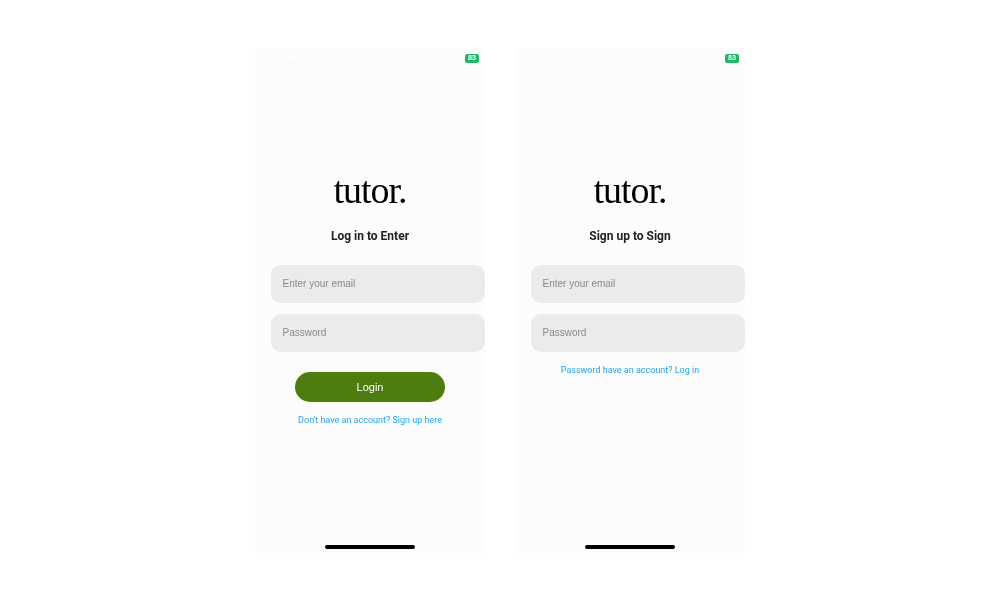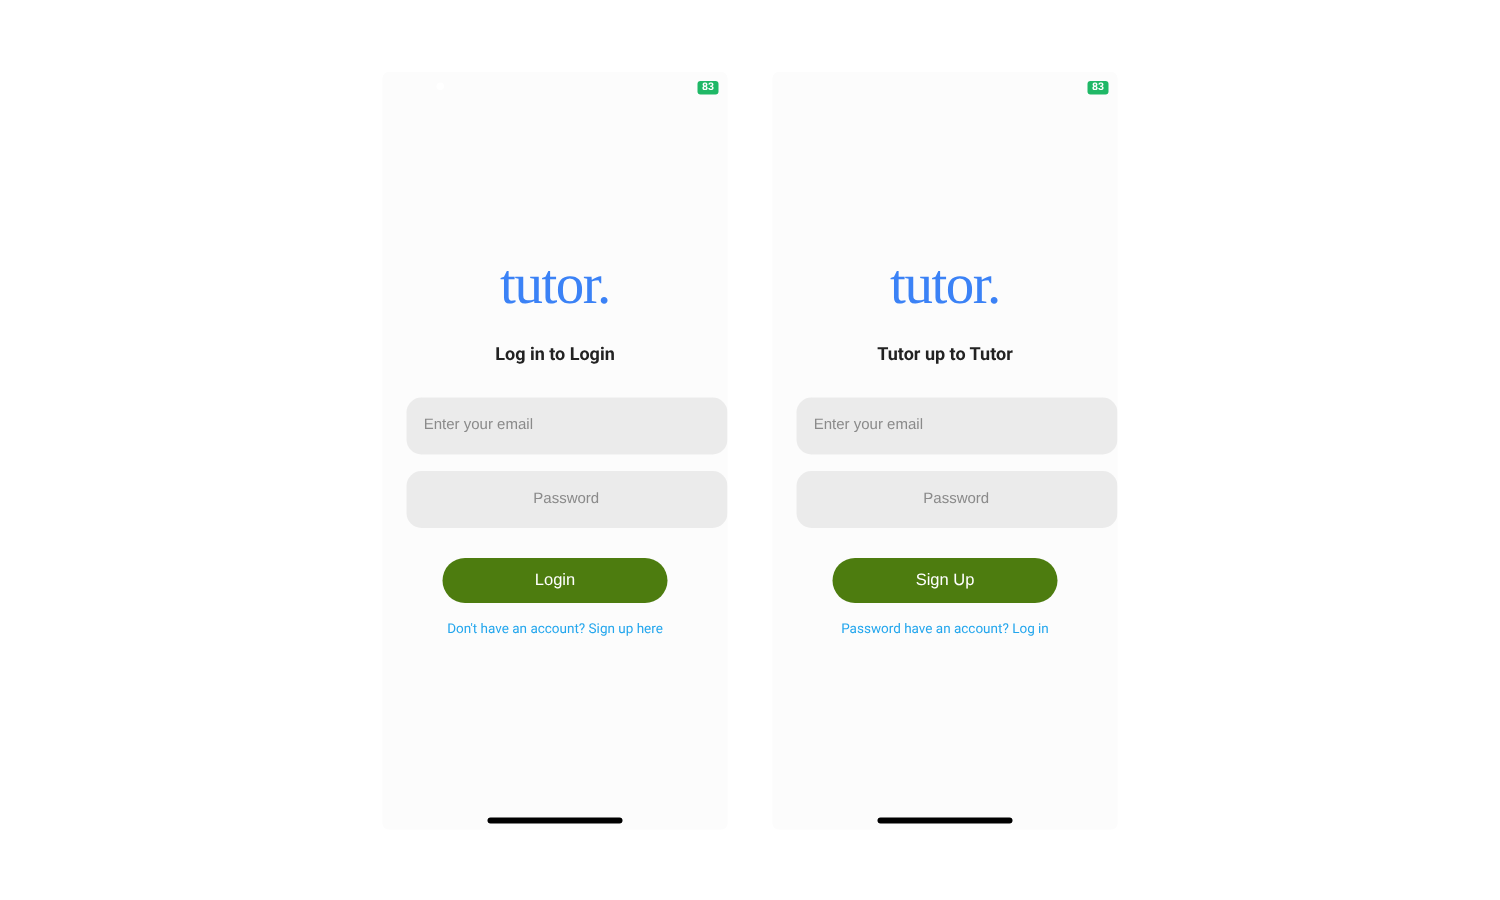--- a/index.html
+++ b/index.html
@@ -52,21 +52,21 @@
       width: 5px;
       height: 5px;
       background: #ffffff;
       border-radius: 50%;
     }
     .logo {
       margin-top: 105px;
       font-family: "Brush Script MT", "Comic Sans MS", cursive;
       font-size: 38px;
       font-weight: 500;
-      color: #3b82f6;
+      color: #000000;
       letter-spacing: -1px;
       line-height: 1;
     }
     .subtitle {
       margin-top: 20px;
       font-size: 12px;
       font-weight: 700;
       color: #222222;
     }
     .input-field {
@@ -80,21 +80,20 @@
       font-size: 10px;
       color: #555555;
       outline: none;
       margin-left: 15px;
     }
     .input-field::placeholder {
       color: #8a8a8a;
     }
     .input-field.second {
       margin-top: 11px;
-      text-align: center;
     }
     .primary-button {
       margin-top: 20px;
       width: 150px;
       height: 30px;
       background: #4d7c0f;
       border: none;
       border-radius: 15px;
       color: #ffffff;
       font-size: 11px;
@@ -121,32 +120,31 @@
   </style>
 </head>
 <body>
 
 <div class="phone-screen">
   <div class="status-bar">
     <div class="dot"></div>
     <div class="battery-badge">83</div>
   </div>
   <div class="logo">tutor.</div>
-  <div class="subtitle">Log in to Login</div>
+  <div class="subtitle">Log in to Enter</div>
   <input class="input-field" type="text" placeholder="Enter your email" style="">
   <input class="input-field second" type="password" placeholder="Password" style="">
   <button class="primary-button">Login</button>
   <div class="alt-link">Don't have an account? Sign up here</div>
   <div class="home-indicator"></div>
 </div>
 
 <div class="phone-screen">
   <div class="status-bar">
     <div class="battery-badge">83</div>
   </div>
   <div class="logo">tutor.</div>
-  <div class="subtitle">Tutor up to Tutor</div>
+  <div class="subtitle">Sign up to Sign</div>
   <input class="input-field" type="text" placeholder="Enter your email" style="">
   <input class="input-field second" type="password" placeholder="Password" style="">
-  <button class="primary-button">Sign Up</button>
   <div class="alt-link">Password have an account? Log in</div>
   <div class="home-indicator"></div>
 </div>
 
 </body></html>

